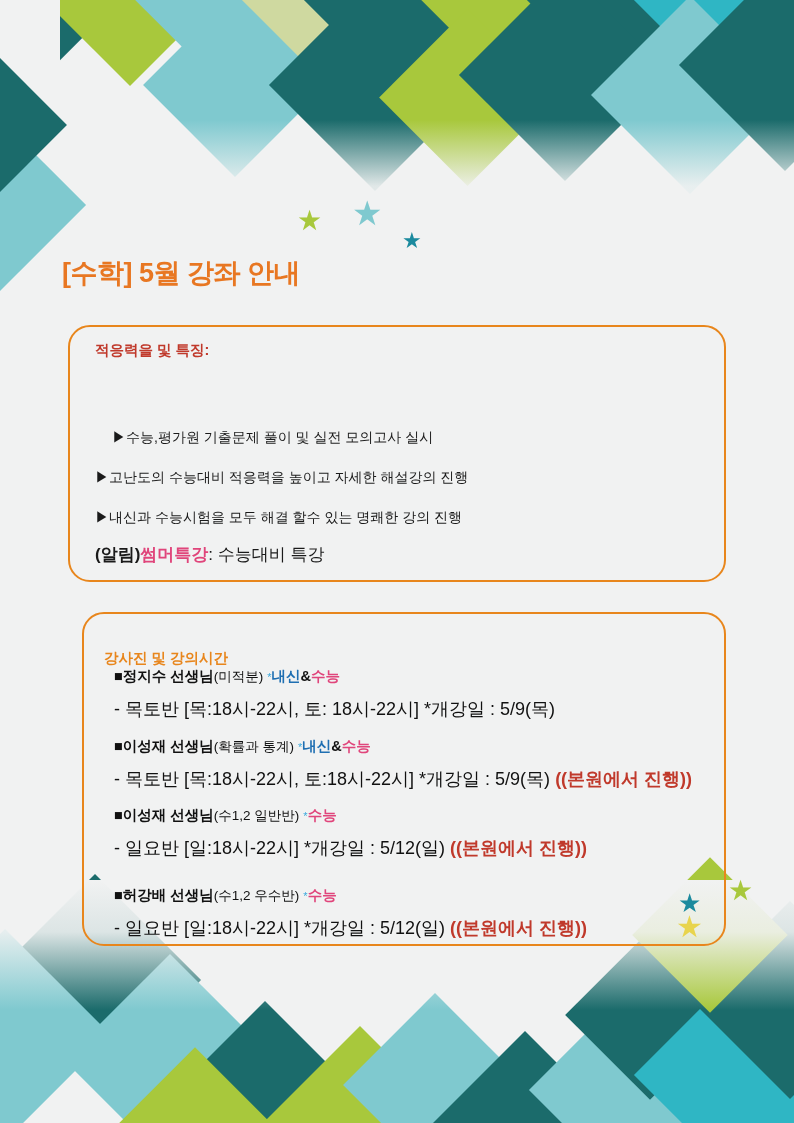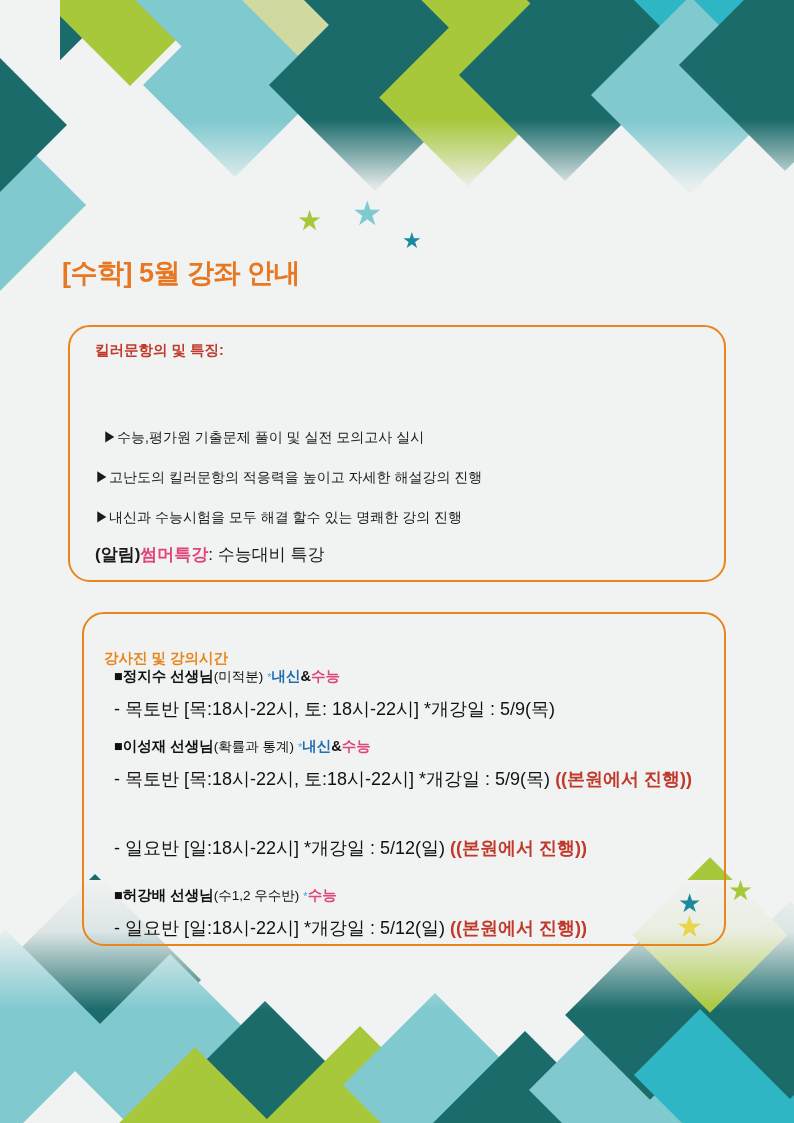--- a/index.html
+++ b/index.html
@@ -182,24 +182,24 @@
   <span class="star" style="left:728px; top:877px; color:#a8c83c; font-size:28px;">★</span>
   <span class="star" style="left:676px; top:912px; color:#e8d44d; font-size:30px;">★</span>
 </div>
 
 <div class="content">
 
   <div class="title">[수학] 5월 강좌 안내</div>
 
   <div class="box box1"></div>
 
-  <div class="box-heading" style="left:95px; top:341px;">킬러문항의 및 특징:</div>
-
-  <div class="bullet-line" style="left:103px; top:429px;">▶수능,평가원 기출문제 풀이 및 실전 모의고사 실시</div>
-  <div class="bullet-line" style="left:95px; top:469px;">▶고난도의 킬러문항의 적응력을 높이고 자세한 해설강의 진행</div>
+  <div class="box-heading" style="left:95px; top:341px;">적응력을 및 특징:</div>
+
+  <div class="bullet-line" style="left:112px; top:429px;">▶수능,평가원 기출문제 풀이 및 실전 모의고사 실시</div>
+  <div class="bullet-line" style="left:95px; top:469px;">▶고난도의 수능대비 적응력을 높이고 자세한 해설강의 진행</div>
   <div class="bullet-line" style="left:95px; top:509px;">▶내신과 수능시험을 모두 해결 할수 있는 명쾌한 강의 진행</div>
 
   <div class="note-line" style="left:95px; top:543px;">
     <span>(알림)</span><span class="pink">썸머특강</span><span class="plain">: 수능대비 특강</span>
   </div>
 
   <div class="box box2"></div>
 
   <div class="box-heading orange" style="left:104px; top:649px;">강사진 및 강의시간</div>
 
@@ -214,20 +214,24 @@
 
   <div class="t-head" style="left:114px; top:737px;">
     <span class="sq">■</span><span class="nm">이성재 선생님</span><span class="sub">(확률과 통계)</span>
     <span class="dot">*</span><span class="tag-blue">내신</span><span class="tag-amp">&amp;</span><span class="tag-pink">수능</span>
   </div>
   <div class="t-sub" style="left:114px; top:767px;">
     <span>- 목토반 [목:18시-22시, 토:18시-22시] *개강일 : 5/9(목)</span>
     <span class="red">((본원에서 진행))</span>
   </div>
 
+  <div class="t-head" style="left:114px; top:806px;">
+    <span class="sq">■</span><span class="nm">이성재 선생님</span><span class="sub">(수1,2 일반반)</span>
+    <span class="dot">*</span><span class="tag-blue"></span><span class="tag-amp"></span><span class="tag-pink">수능</span>
+  </div>
   <div class="t-sub" style="left:114px; top:836px;">
     <span>- 일요반 [일:18시-22시] *개강일 : 5/12(일)</span>
     <span class="red">((본원에서 진행))</span>
   </div>
 
   <div class="t-head" style="left:114px; top:886px;">
     <span class="sq">■</span><span class="nm">허강배 선생님</span><span class="sub">(수1,2 우수반)</span>
     <span class="dot">*</span><span class="tag-blue"></span><span class="tag-amp"></span><span class="tag-pink">수능</span>
   </div>
   <div class="t-sub" style="left:114px; top:916px;">

